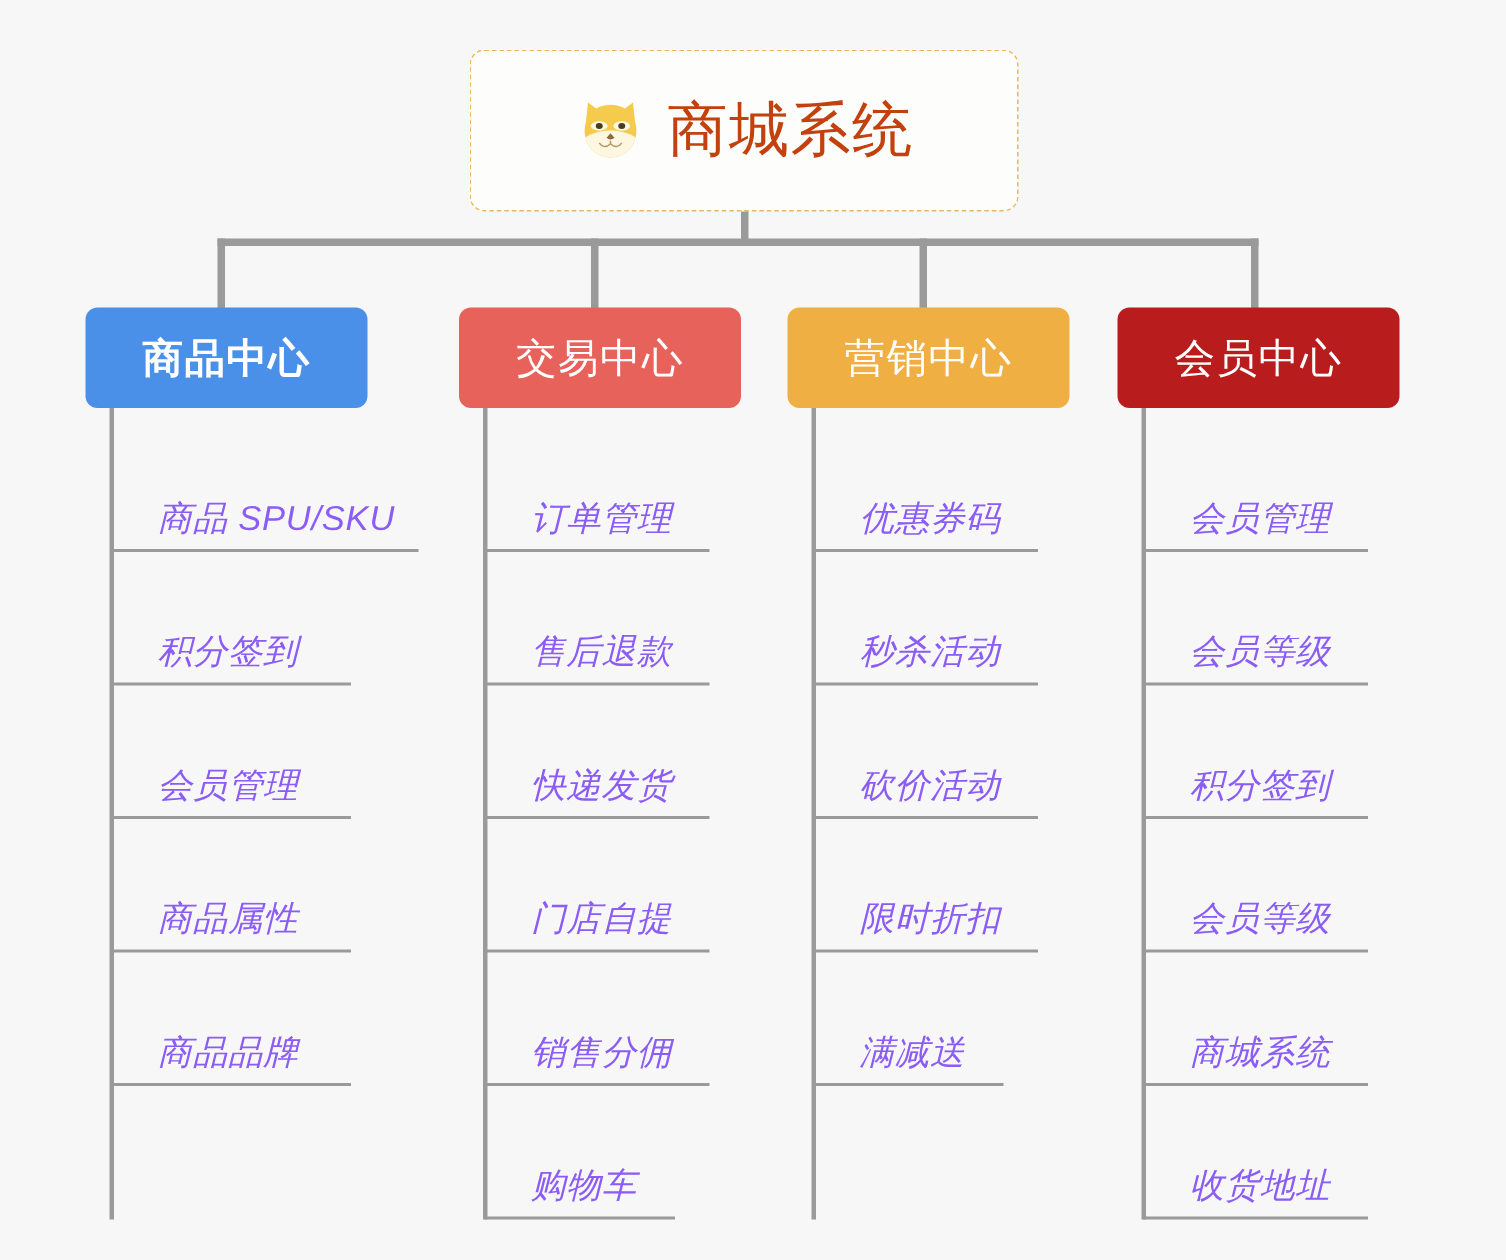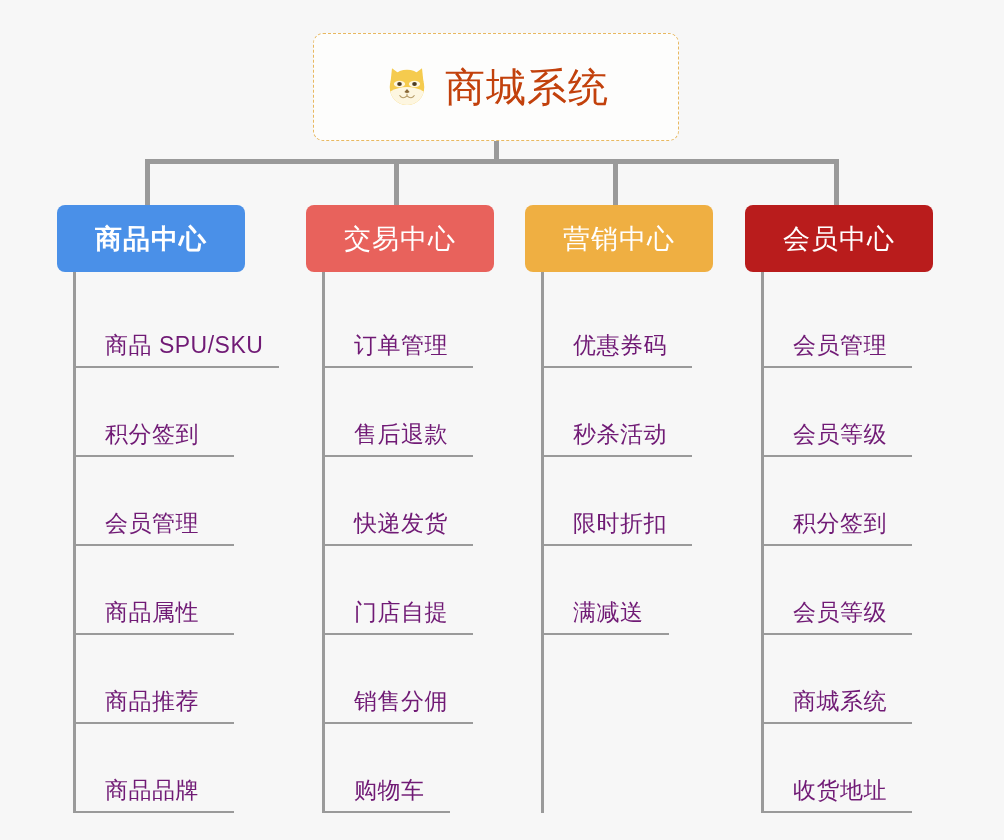--- a/index.html
+++ b/index.html
@@ -111,23 +111,24 @@
   .leaf-item {
     position: relative;
     height: 89px;
     box-sizing: border-box;
   }
   .leaf-text {
     position: absolute;
     left: 48px;
     bottom: 16px;
     font-size: 23px;
-    color: #701a75;
+    color: #8b5cf6;
     white-space: nowrap;
     letter-spacing: 0.5px;
+    font-style: italic;
   }
   .leaf-underline {
     position: absolute;
     left: 17px;
     bottom: 9px;
     height: 2px;
     background: #9a9a9a;
   }
 </style>
 </head>
@@ -184,24 +185,20 @@
           </div>
           <div class="leaf-item">
             <span class="leaf-text">会员管理</span>
             <div class="leaf-underline" style="width: 160px;"></div>
           </div>
           <div class="leaf-item">
             <span class="leaf-text">商品属性</span>
             <div class="leaf-underline" style="width: 160px;"></div>
           </div>
           <div class="leaf-item">
-            <span class="leaf-text">商品推荐</span>
-            <div class="leaf-underline" style="width: 160px;"></div>
-          </div>
-          <div class="leaf-item">
             <span class="leaf-text">商品品牌</span>
             <div class="leaf-underline" style="width: 160px;"></div>
           </div>
         </div>
       </div>
       <div class="category-col" style="left: 306px; width: 188px;">
         <div class="category-box" style="background: rgb(232, 98, 92);">
           <span>交易中心</span>
         </div>
         <div class="leaf-list">
@@ -240,20 +237,24 @@
           <div class="leaf-spine" style="height: 541px;"></div>
           <div class="leaf-item">
             <span class="leaf-text">优惠券码</span>
             <div class="leaf-underline" style="width: 150px;"></div>
           </div>
           <div class="leaf-item">
             <span class="leaf-text">秒杀活动</span>
             <div class="leaf-underline" style="width: 150px;"></div>
           </div>
           <div class="leaf-item">
+            <span class="leaf-text">砍价活动</span>
+            <div class="leaf-underline" style="width: 150px;"></div>
+          </div>
+          <div class="leaf-item">
             <span class="leaf-text">限时折扣</span>
             <div class="leaf-underline" style="width: 150px;"></div>
           </div>
           <div class="leaf-item">
             <span class="leaf-text">满减送</span>
             <div class="leaf-underline" style="width: 127px;"></div>
           </div>
         </div>
       </div>
       <div class="category-col" style="left: 745px; width: 188px;">

